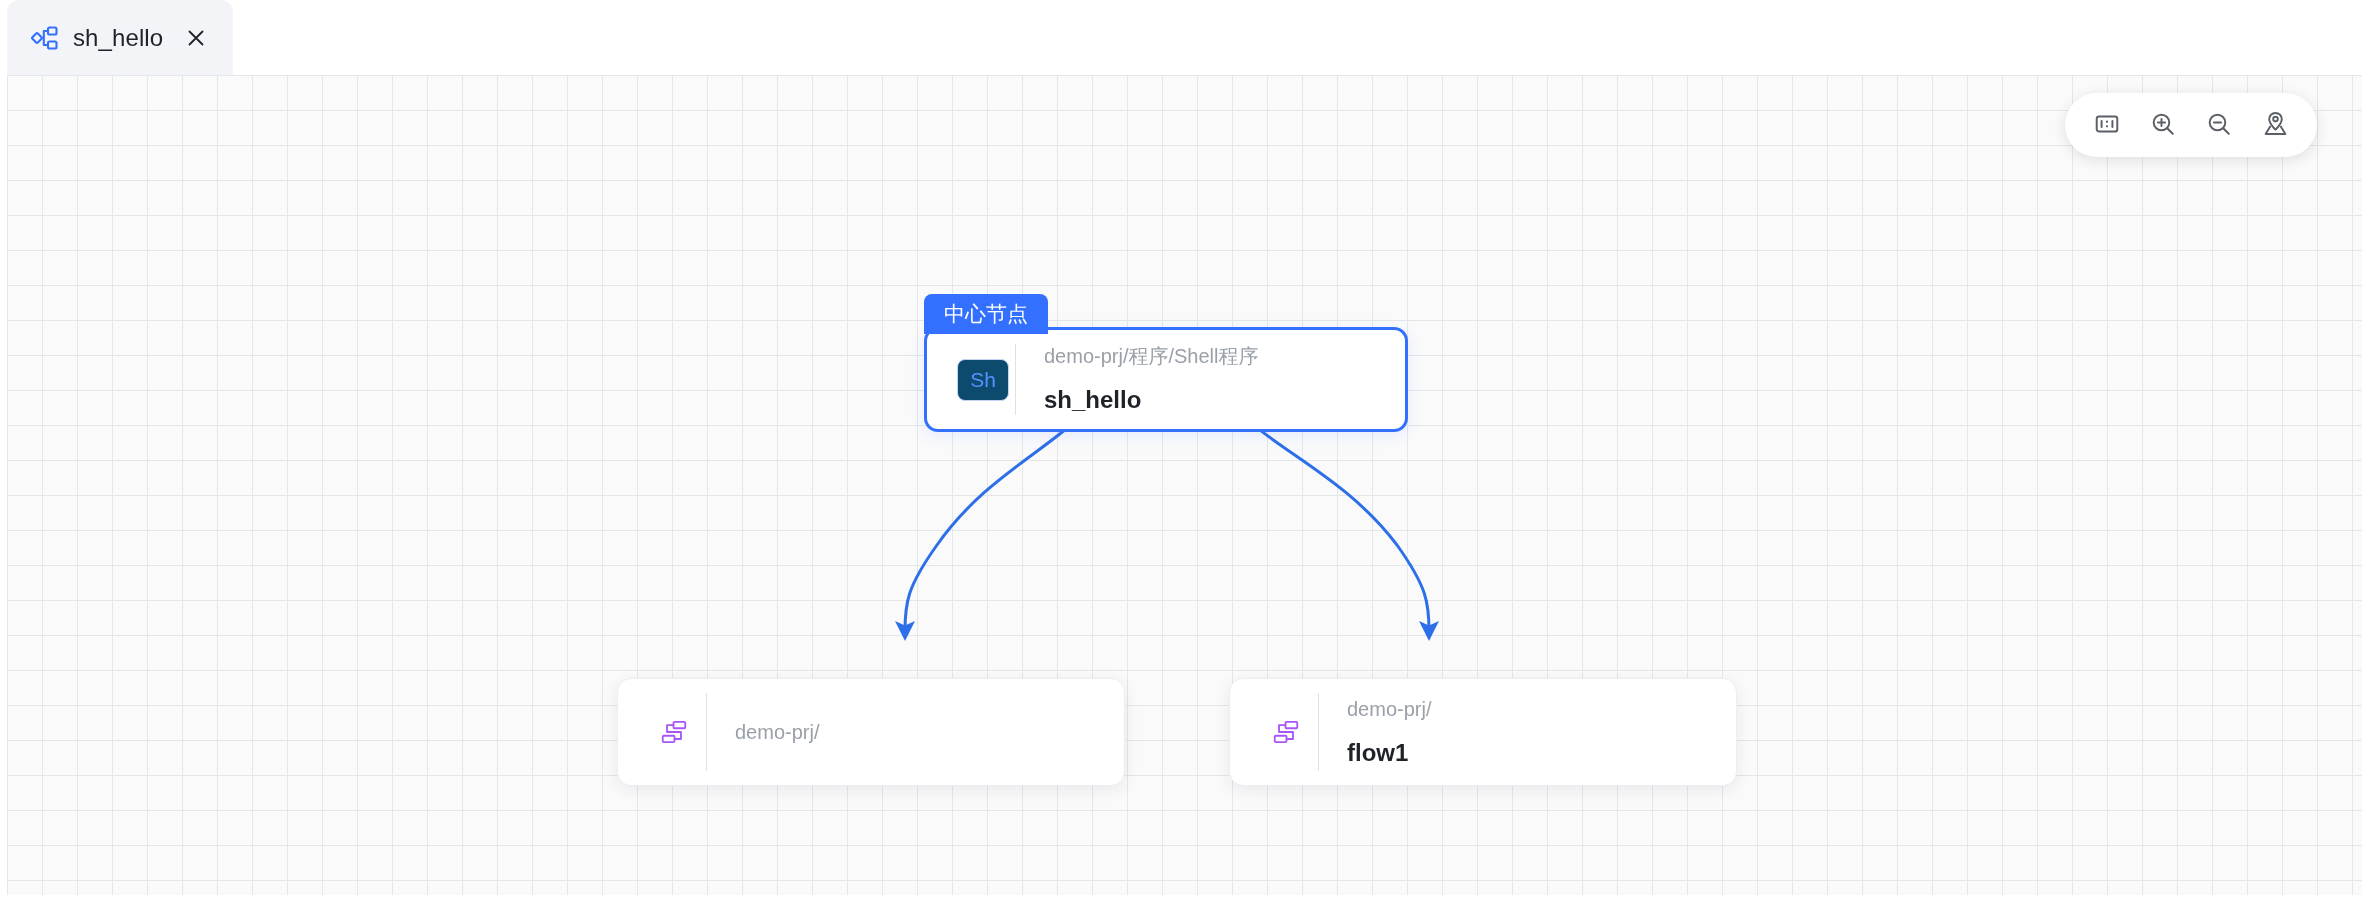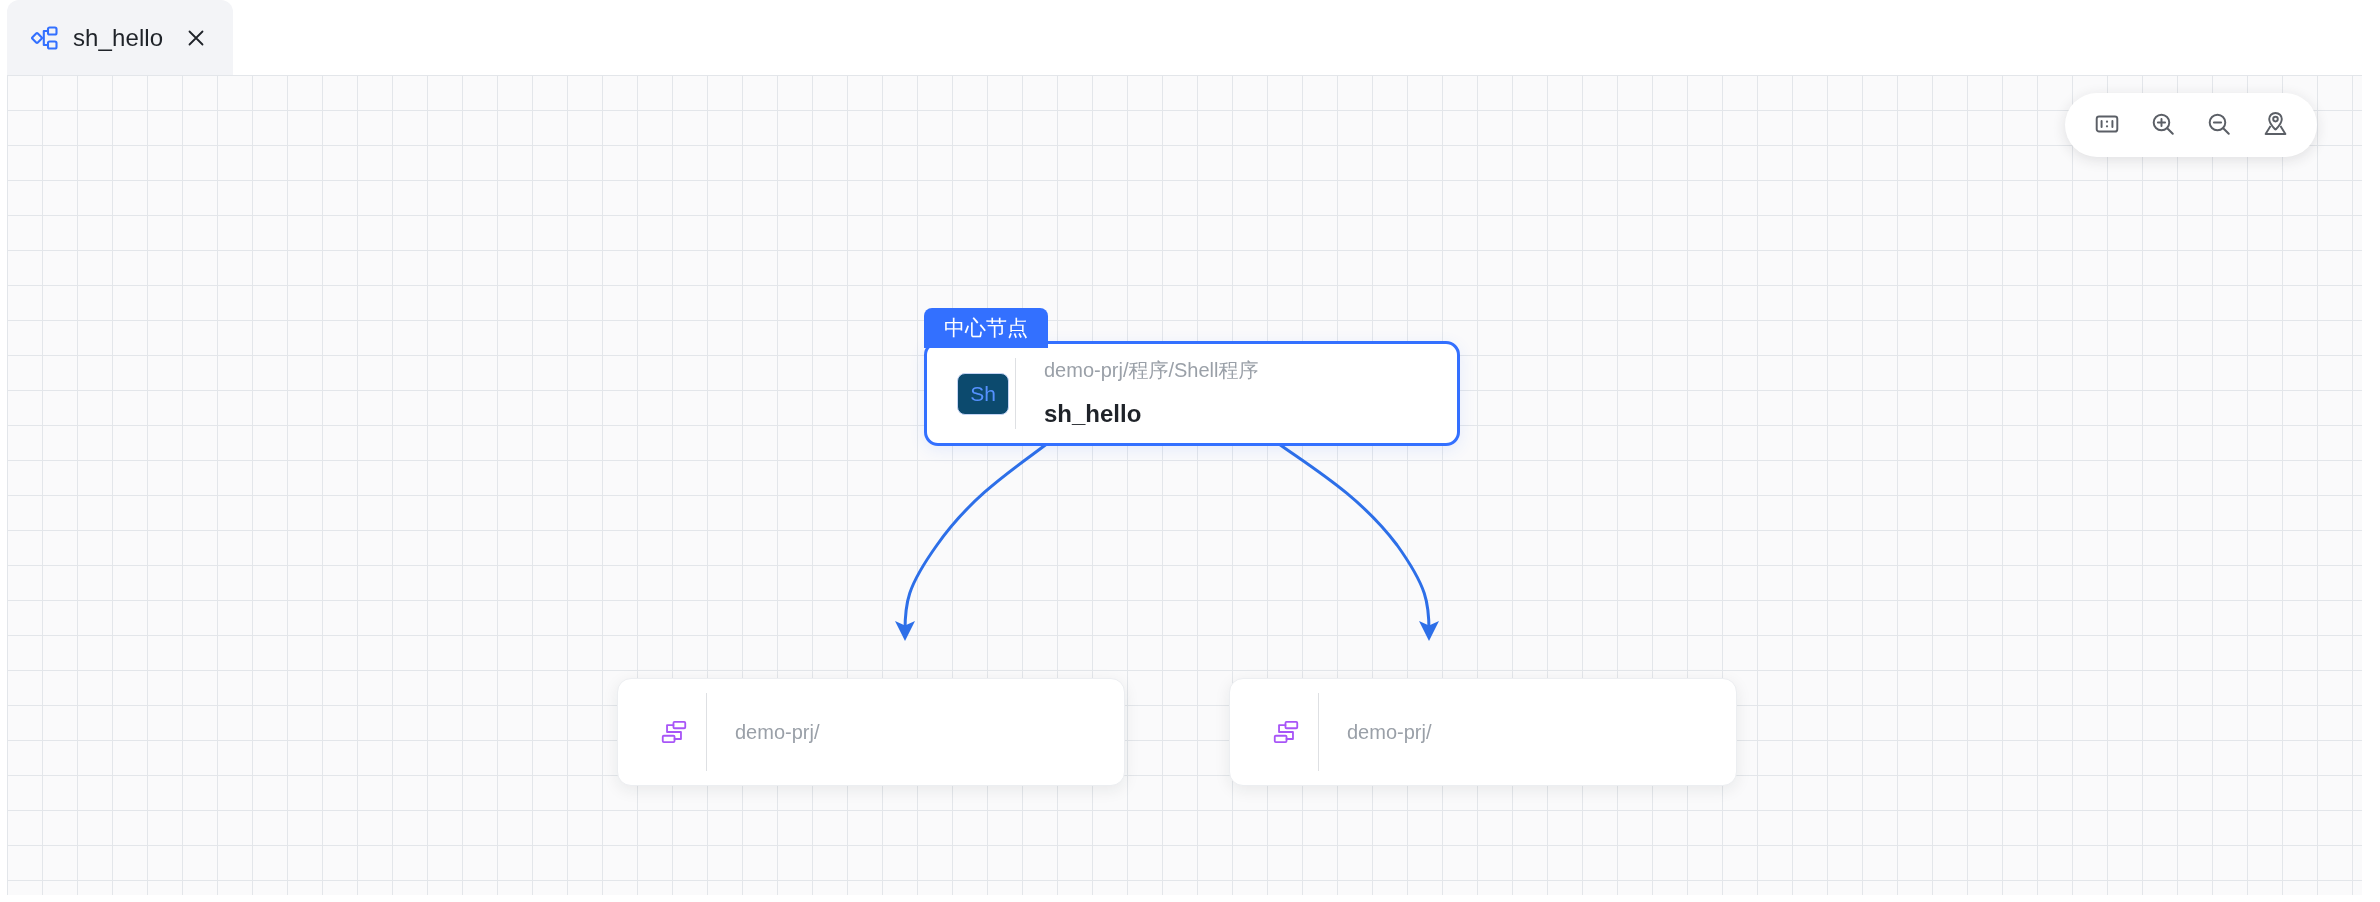--- a/index.html
+++ b/index.html
@@ -141,22 +141,22 @@
     align-items: center;
     background: #ffffff;
     border-radius: 14px;
     box-sizing: border-box;
     cursor: pointer;
   }
 
   
   .node-center {
     left: 917px;
-    top: 233px;
-    width: 536px;
+    top: 219px;
+    width: 484px;
   }
   .node-center .badge {
     position: absolute;
     left: 0px;
     top: 0px;
     height: 40px;
     padding: 0 20px;
     display: flex;
     align-items: center;
     background: #3370ff;
@@ -313,20 +313,21 @@
         <div class="node-icon-wrap">
           <svg viewBox="0 0 28 28" width="30" height="30" aria-hidden="true">
             <rect x="13.5" y="4.5" width="11" height="6" rx="1" fill="none" stroke="#a855f7" stroke-width="1.7"></rect>
             <rect x="3.5" y="17.5" width="11" height="6" rx="1" fill="none" stroke="#a855f7" stroke-width="1.7"></rect>
             <path d="M13.5 7.5 H7.5 V14 H20.5 V20.5 H14.5" fill="none" stroke="#a855f7" stroke-width="1.7" stroke-linejoin="round" stroke-linecap="round"></path>
           </svg>
         </div>
         <div class="divider"></div>
         <div class="node-text">
           <div class="node-path">demo-prj/</div>
+          <div class="node-title">flow1</div>
         </div>
       </div>
     </div>
 
   </div>
 
   <div class="toolbar">
 
     <button class="tool-btn">
       <span>

